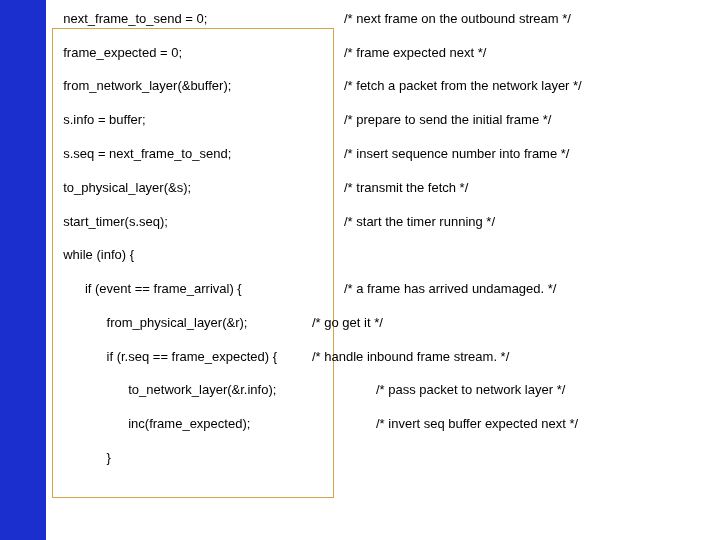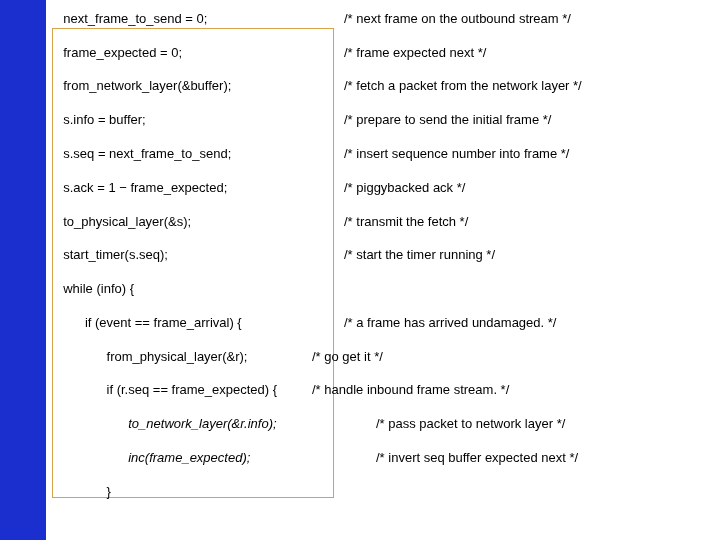--- a/index.html
+++ b/index.html
@@ -38,37 +38,36 @@
   .highlight {
     position: absolute;
     left: 52px;
     top: 28px;
     width: 280px;
     height: 468px;
     border: 1px solid #d7a34a;
     pointer-events: none;
   }
   .col1 { display: inline-block; width: 288px; vertical-align: top; }
-  .col1w { display: inline-block; width: 320px; vertical-align: top; font-style: italic; }
+  .col1w { display: inline-block; width: 320px; vertical-align: top; }
   .col1n { display: inline-block; width: 256px; vertical-align: top; }
 </style>
 </head>
 <body>
 
 <div class="slide">
   <div class="blue-bar"></div>
   <div class="highlight"></div>
 
   <div class="code-area">
 <span class="line"><span class="col1">  next_frame_to_send = 0;</span><span>/* next frame on the outbound stream */</span></span>
 <span class="line"><span class="col1">  frame_expected = 0;</span><span>/* frame expected next */</span></span>
 <span class="line"><span class="col1">  from_network_layer(&amp;buffer);</span><span>/* fetch a packet from the network layer */</span></span>
 <span class="line"><span class="col1">  s.info = buffer;</span><span>/* prepare to send the initial frame */</span></span>
 <span class="line"><span class="col1">  s.seq = next_frame_to_send;</span><span>/* insert sequence number into frame */</span></span>
-<span class="line"><span class="col1">  s.ack = 1 − frame_expected;</span><span>/* piggybacked ack */</span></span>
 <span class="line"><span class="col1">  to_physical_layer(&amp;s);</span><span>/* transmit the fetch */</span></span>
 <span class="line"><span class="col1">  start_timer(s.seq);</span><span>/* start the timer running */</span></span>
 <span class="line"><span>  while (info) {</span></span>
 <span class="line"><span class="col1">        if (event == frame_arrival) {</span><span>/* a frame has arrived undamaged. */</span></span>
 <span class="line"><span class="col1n">              from_physical_layer(&amp;r);</span><span>/* go get it */</span></span>
 <span class="line"><span class="col1n">              if (r.seq == frame_expected) {</span><span>/* handle inbound frame stream. */</span></span>
 <span class="line"><span class="col1w">                    to_network_layer(&amp;r.info);</span><span>/* pass packet to network layer */</span></span>
 <span class="line"><span class="col1w">                    inc(frame_expected);</span><span>/* invert seq buffer expected next */</span></span>
 <span class="line"><span>              }</span></span>
 

